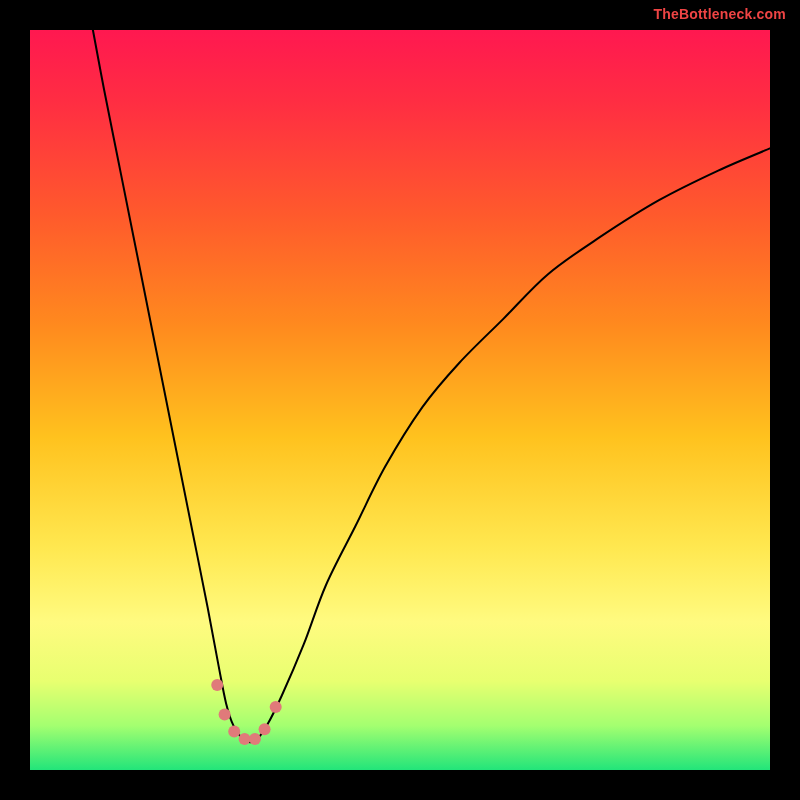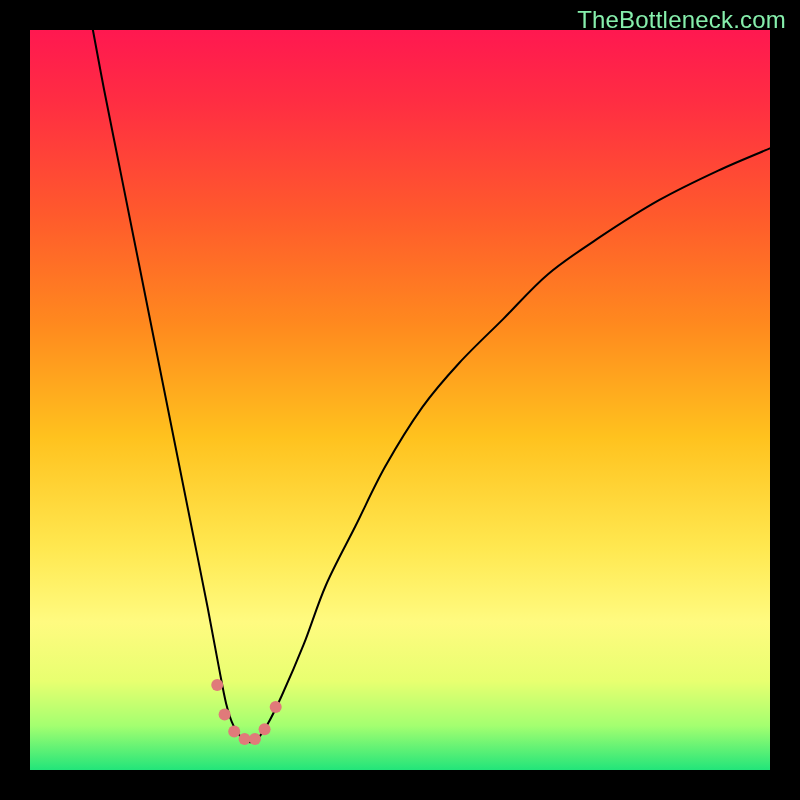--- a/index.html
+++ b/index.html
@@ -14,23 +14,23 @@
   .stage {
     position: relative;
     width: 800px;
     height: 800px;
     background: #000;
   }
   .watermark {
     position: absolute;
     top: 6px;
     right: 14px;
-    color: #86efac;
-    font-size: 24px;
-    font-weight: 400;
+    color: #ef4444;
+    font-size: 14px;
+    font-weight: 700;
     letter-spacing: 0.2px;
     z-index: 10;
     user-select: none;
   }
   svg {
     position: absolute;
     top: 0;
     left: 0;
   }
 </style>

